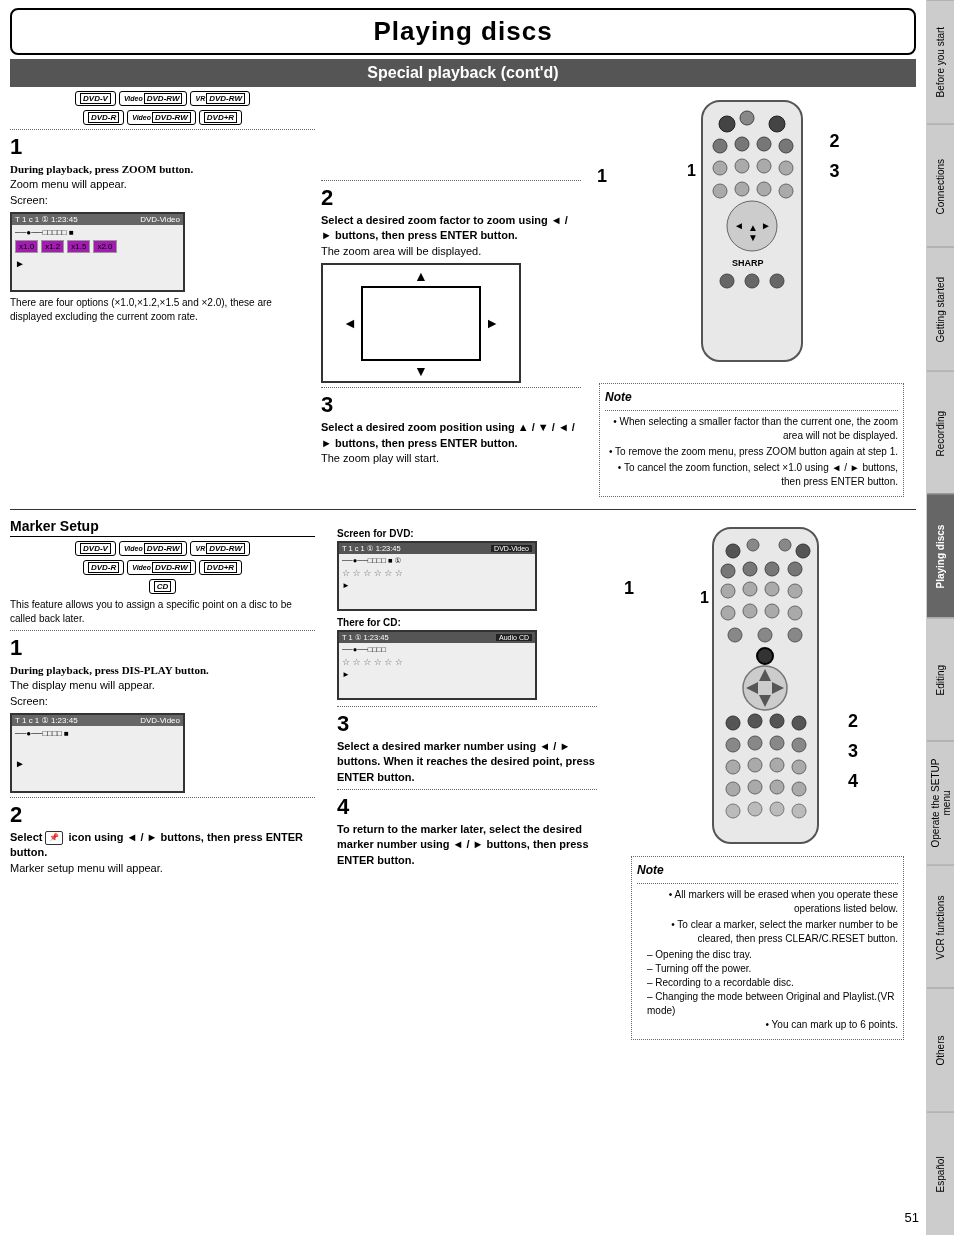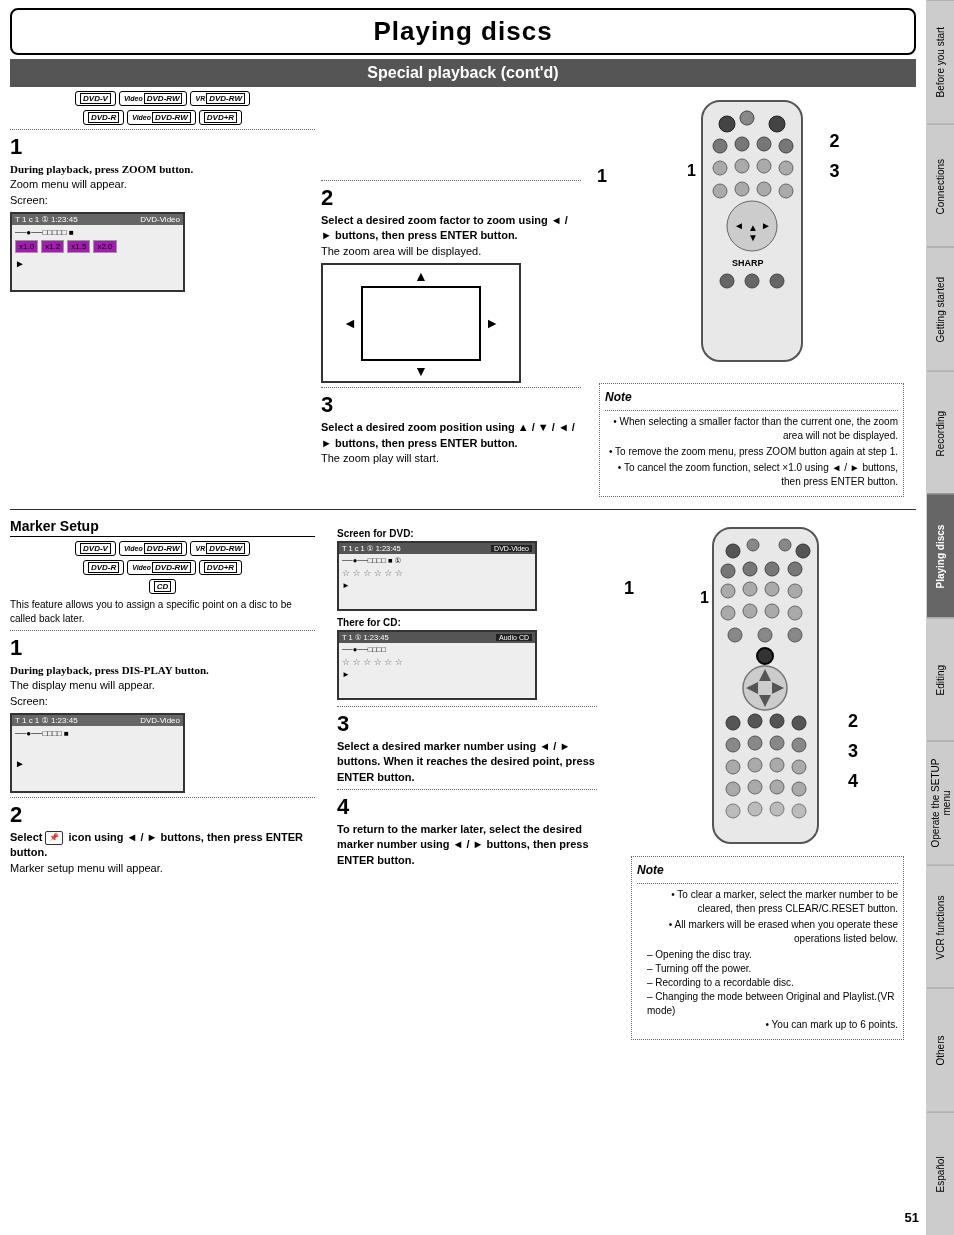--- a/index.html
+++ b/index.html
@@ -292,21 +292,21 @@
     .step-desc strong, .step-desc b {
       font-weight: bold;
     }
 
     
     .page-num {
       position: absolute;
       bottom: 10px;
       right: 35px;
       font-size: 13px;
-      font-weight: bold;
+      font-weight: normal;
     }
 
     .section-divider {
       border-top: 1px solid #333;
       margin: 6px 0;
     }
 
     
     .inline-icon {
       display: inline-block;
@@ -381,20 +381,21 @@
             <div class="screen-options">
               <span class="screen-option">x1.0</span>
               <span class="screen-option">x1.2</span>
               <span class="screen-option">x1.5</span>
               <span class="screen-option">x2.0</span>
             </div>
             <div class="screen-arrow">►</div>
           </div>
         </div>
 
+        <div class="step-body" style="font-size:10px; margin-top:4px;">There are four options (×1.0,×1.2,×1.5 and ×2.0), these are displayed excluding the current zoom rate.</div>
       </div>
 
       <div style="width:260px; flex-shrink:0;">
         <div style="height: 85px;"></div>
         <div class="dotted-sep"></div>
 
         <div class="step-num">2</div>
         <div class="step-desc">
           <strong>Select a desired zoom factor to zoom using ◄ / ► buttons, then press ENTER button.</strong><br>
           <span>The zoom area will be displayed.</span>
@@ -657,22 +658,22 @@
             <div style="position:absolute; right:-18px; top:188px; font-size:18px; font-weight:bold;">2</div>
             <div style="position:absolute; right:-18px; top:218px; font-size:18px; font-weight:bold;">3</div>
             <div style="position:absolute; right:-18px; top:248px; font-size:18px; font-weight:bold;">4</div>
           </div>
           <div style="position:absolute; left:5px; top:55px; font-size:18px; font-weight:bold;">1</div>
         </div>
 
         <div class="note-box" style="margin-top:auto;">
           <div class="note-title">Note</div>
           <div class="dotted-sep"></div>
+          <div class="note-item">• All markers will be erased when you operate these operations listed below.</div>
           <div class="note-item">• To clear a marker, select the marker number to be cleared, then press CLEAR/C.RESET button.</div>
-          <div class="note-item">• All markers will be erased when you operate these operations listed below.</div>
           <div class="note-subitem">– Opening the disc tray.</div>
           <div class="note-subitem">– Turning off the power.</div>
           <div class="note-subitem">– Recording to a recordable disc.</div>
           <div class="note-subitem">– Changing the mode between Original and Playlist.(VR mode)</div>
           <div class="note-item">• You can mark up to 6 points.</div>
         </div>
       </div>
     </div>
 
     <div class="page-num">51</div>

